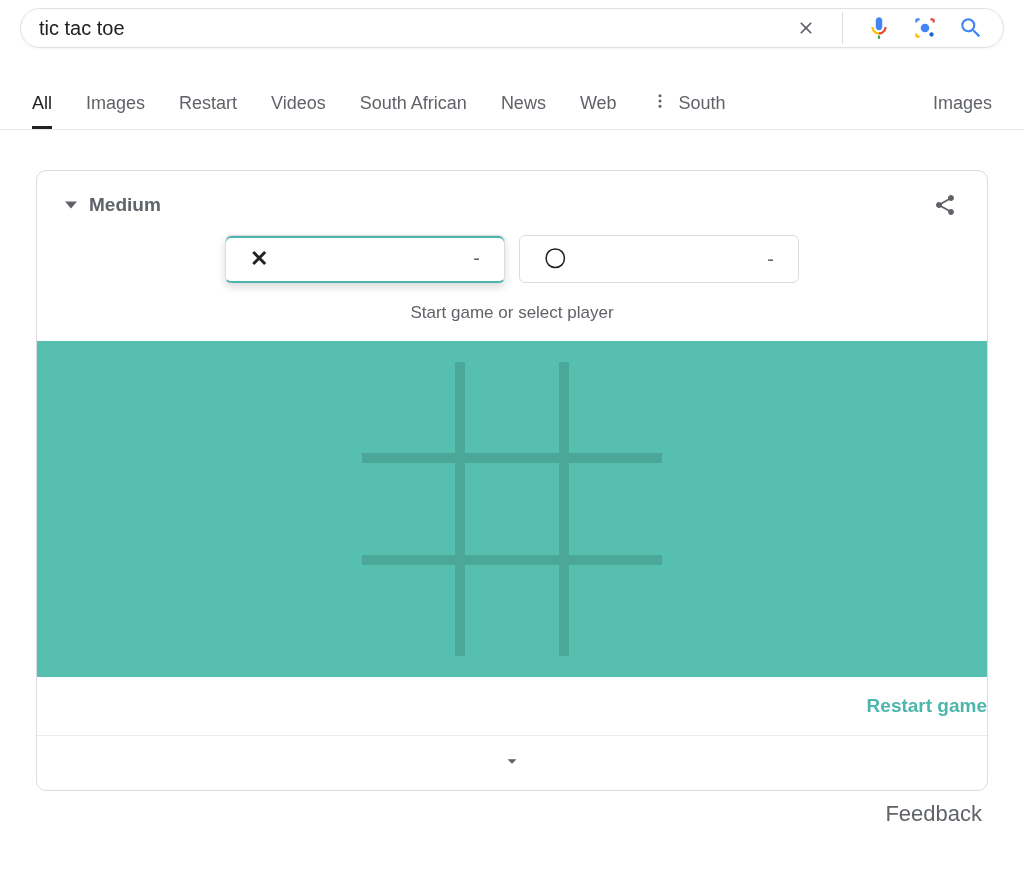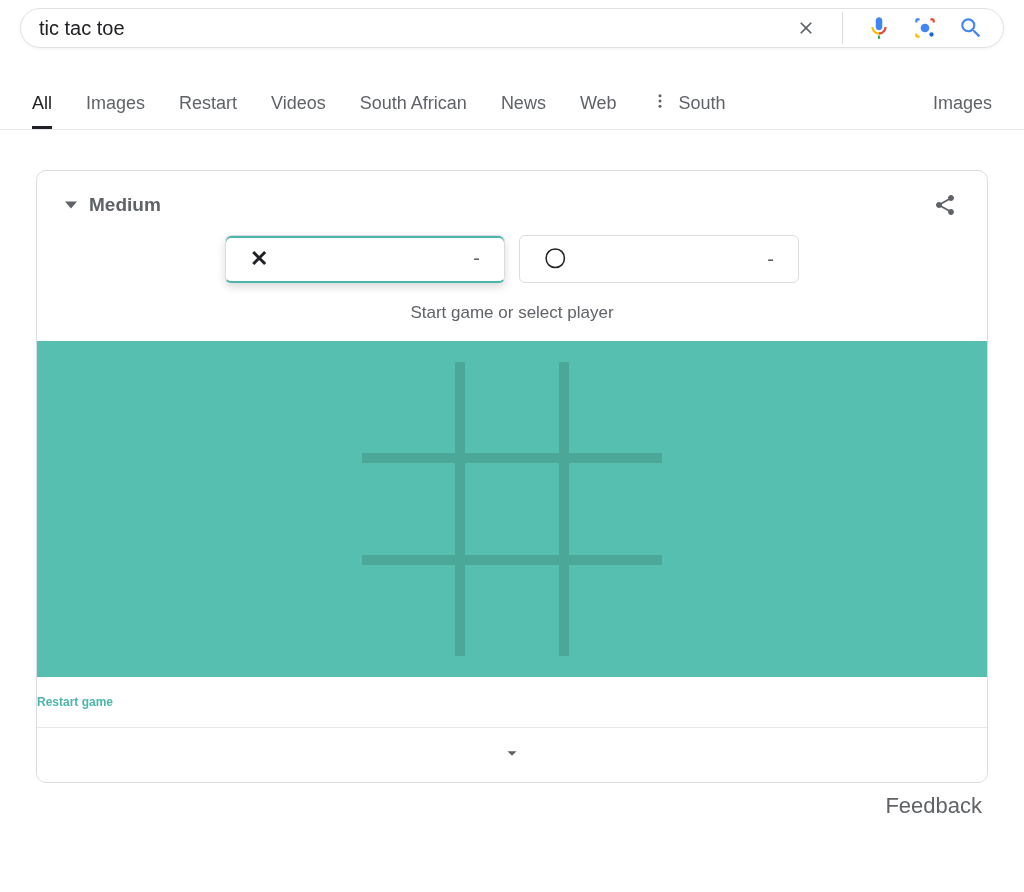--- a/index.html
+++ b/index.html
@@ -165,24 +165,24 @@
       height: 10px;
       width: 100%;
     }
     .cell {
       position: absolute;
       width: 93px;
       height: 91px;
       cursor: pointer;
     }
     .restart-btn {
-      text-align: left;
+      text-align: right;
       padding: 18px 0;
       color: #4db6ac;
-      font-size: 12px;
+      font-size: 19px;
       font-weight: 600;
       cursor: pointer;
       border-bottom: 1px solid #e8eaed;
     }
     .expand-btn {
       text-align: center;
       padding: 14px 0;
       cursor: pointer;
     }
     .feedback {

